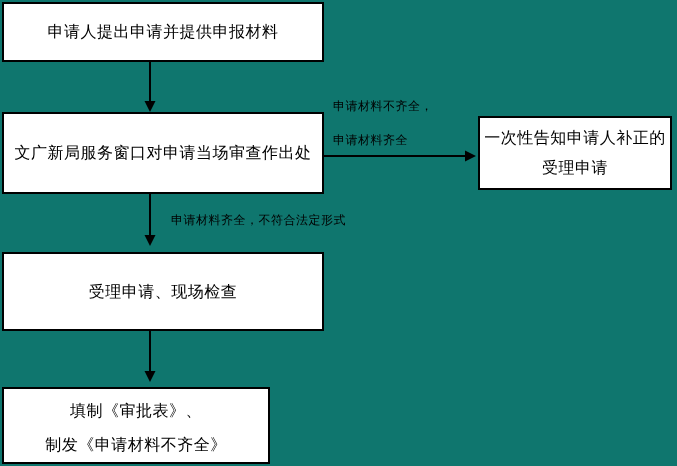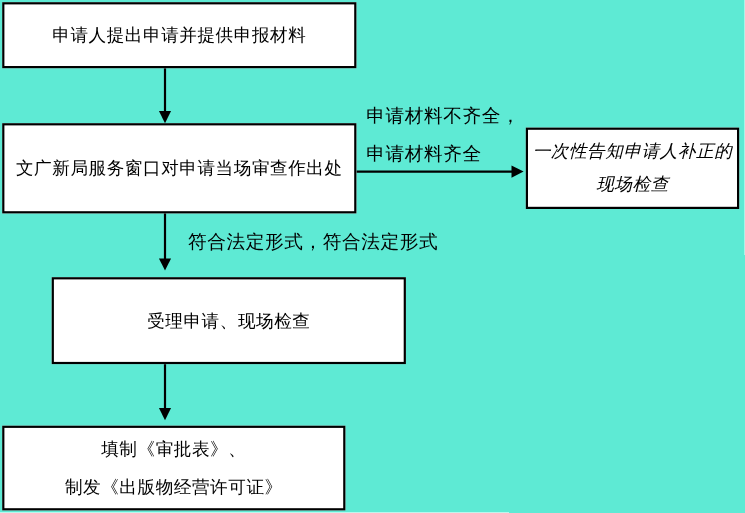--- a/index.html
+++ b/index.html
@@ -4,21 +4,21 @@
 <style>
   html, body {
     margin: 0;
     padding: 0;
     background: #ffffff;
   }
   #canvas {
     position: relative;
     width: 677px;
     height: 466px;
-    background: #5eead4;
+    background: #0f766e;
     font-family: "DejaVu Sans", "Liberation Sans", sans-serif;
     color: #000000;
     overflow: hidden;
   }
   #arrows {
     position: absolute;
     left: 0;
     top: 0;
     width: 677px;
     height: 466px;
@@ -36,26 +36,26 @@
     text-align: center;
     font-size: 16px;
     letter-spacing: 0.5px;
   }
   .box .line { display: block; white-space: nowrap; }
   .lh-lg .line { line-height: 34px; }
   .lh-md .line { line-height: 30px; }
   .lh-sm .line { line-height: 23px; }
   #box-apply  { left: 2px;   top: 2px;   width: 322px; height: 60px; }
   #box-review { left: 2px;   top: 112px; width: 322px; height: 82px; text-align: center; }
-  #box-notify { left: 478px; top: 116px; width: 194px; height: 74px; font-style: italic; }
-  #box-accept { left: 2px;   top: 252px; width: 322px; height: 79px; margin-left: 45px; }
-  #box-issue  { left: 2px;   top: 387px; width: 312px; height: 77px; }
+  #box-notify { left: 478px; top: 116px; width: 194px; height: 74px; }
+  #box-accept { left: 2px;   top: 252px; width: 322px; height: 79px; }
+  #box-issue  { left: 2px;   top: 387px; width: 268px; height: 77px; justify-content: flex-end; }
   .edge-label {
     position: absolute;
-    font-size: 17px;
+    font-size: 12px;
     letter-spacing: 0.5px;
     white-space: nowrap;
   }
   #label-incomplete { left: 333px; top: 89px; }
   #label-incomplete .line { display: block; line-height: 34px; }
   #label-complete { left: 171px; top: 209px; line-height: 22px; }
 </style>
 </head>
 <body>
 
@@ -83,32 +83,32 @@
   <div class="box" id="box-apply">
     <span class="line">申请人提出申请并提供申报材料</span>
   </div>
 
   <div class="box lh-lg" id="box-review">
     <span class="line">文广新局服务窗口对申请当场审查作出处</span>
   </div>
 
   <div class="box lh-md" id="box-notify">
     <span class="line">一次性告知申请人补正的</span>
-    <span class="line">现场检查</span>
+    <span class="line">受理申请</span>
   </div>
 
   <div class="box lh-sm" id="box-accept">
     <span class="line">受理申请、现场检查</span>
   </div>
 
   <div class="box lh-lg" id="box-issue">
     <span class="line">填制《审批表》、</span>
-    <span class="line">制发《出版物经营许可证》</span>
+    <span class="line">制发《申请材料不齐全》</span>
   </div>
 
   <div class="edge-label" id="label-incomplete">
     <span class="line">申请材料不齐全，</span>
     <span class="line">申请材料齐全</span>
   </div>
 
-  <div class="edge-label" id="label-complete">符合法定形式，符合法定形式</div>
+  <div class="edge-label" id="label-complete">申请材料齐全，不符合法定形式</div>
 
 </div>
 
 </body></html>

